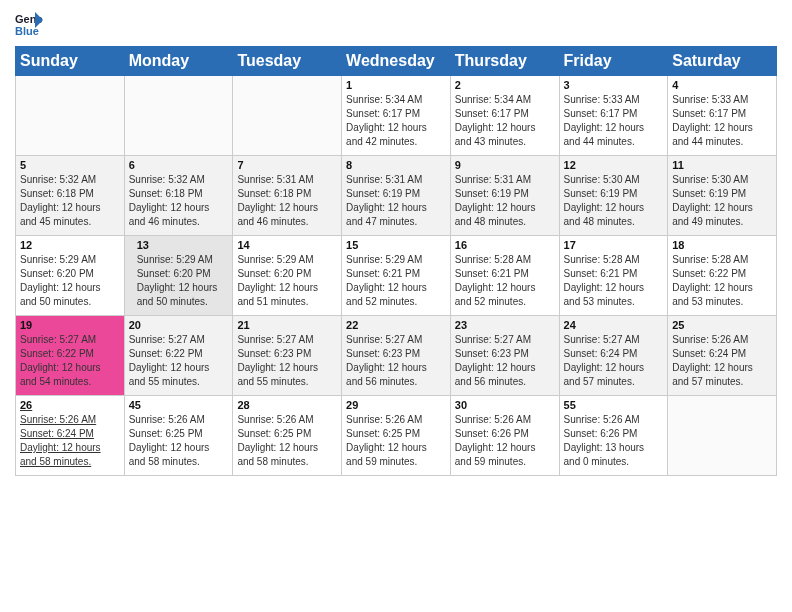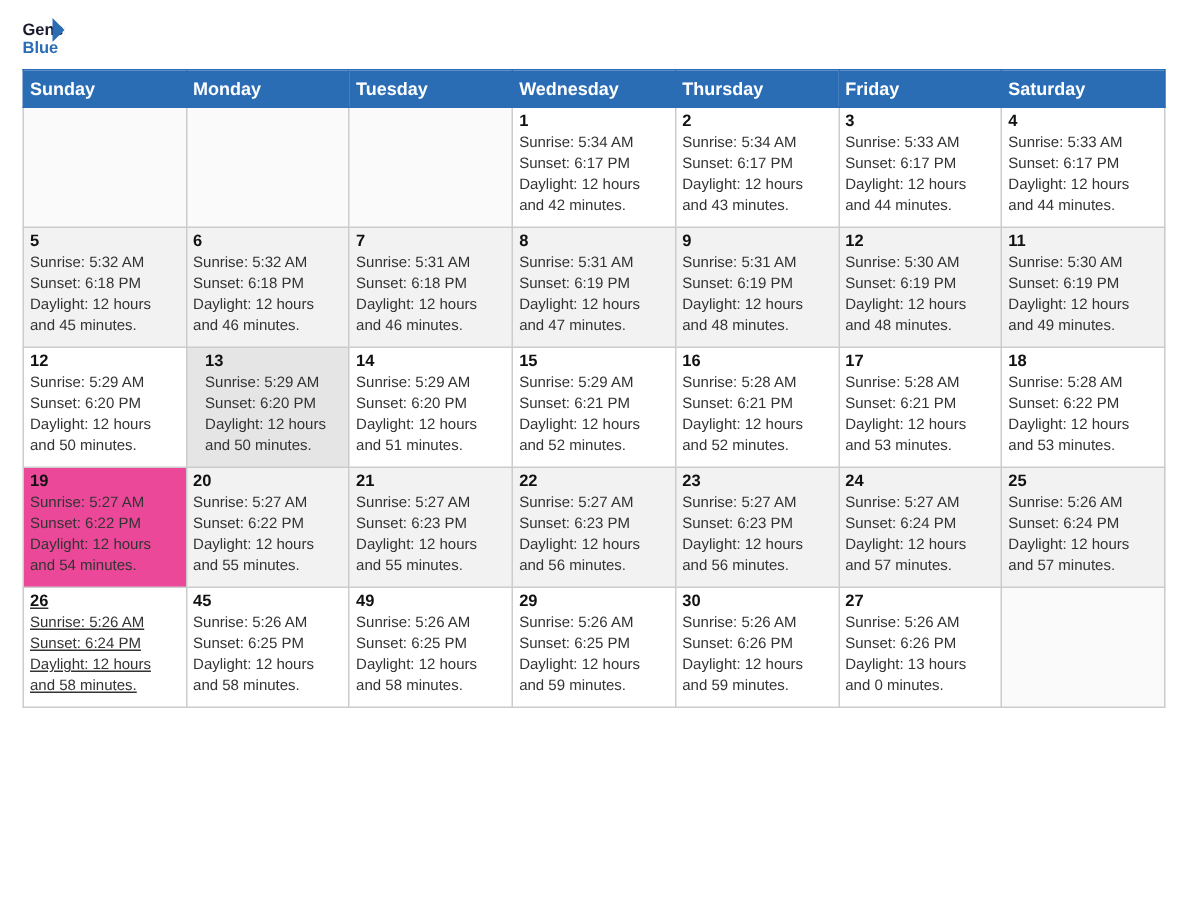--- a/index.html
+++ b/index.html
@@ -43,21 +43,21 @@
       color: #333;
     }
     .calendar {
       width: 100%;
       border-collapse: collapse;
       border: 1px solid #ccc;
     }
     .calendar th {
       background-color: #2a6db5;
       color: #fff;
-      font-size: 12px;
+      font-size: 16px;
       font-weight: bold;
       padding: 5px 4px;
       text-align: left;
       border: 1px solid #2a6db5;
     }
     .calendar td {
       vertical-align: top;
       border: 1px solid #ccc;
       padding: 3px 4px;
       font-size: 9.5px;
@@ -316,42 +316,42 @@
 and 58 minutes.</div>
           </td>
           <td style="background-color: rgb(255, 255, 255);">
             <span class="day-num">45</span>
             <div class="day-info" style="white-space: pre-line;">Sunrise: 5:26 AM
 Sunset: 6:25 PM
 Daylight: 12 hours
 and 58 minutes.</div>
           </td>
           <td style="background-color: rgb(255, 255, 255);">
-            <span class="day-num">49</span>
+            <span class="day-num">28</span>
             <div class="day-info" style="white-space: pre-line;">Sunrise: 5:26 AM
 Sunset: 6:25 PM
 Daylight: 12 hours
 and 58 minutes.</div>
           </td>
           <td style="background-color: rgb(255, 255, 255);">
             <span class="day-num">29</span>
             <div class="day-info" style="white-space: pre-line;">Sunrise: 5:26 AM
 Sunset: 6:25 PM
 Daylight: 12 hours
 and 59 minutes.</div>
           </td>
           <td style="background-color: rgb(255, 255, 255); margin-top: 16px;">
             <span class="day-num">30</span>
             <div class="day-info" style="white-space: pre-line;">Sunrise: 5:26 AM
 Sunset: 6:26 PM
 Daylight: 12 hours
 and 59 minutes.</div>
           </td>
           <td style="background-color: rgb(255, 255, 255);">
-            <span class="day-num">27</span>
+            <span class="day-num">55</span>
             <div class="day-info" style="white-space: pre-line;">Sunrise: 5:26 AM
 Sunset: 6:26 PM
 Daylight: 13 hours
 and 0 minutes.</div>
           </td>
           <td class="empty-cell" style="background-color: rgb(250, 250, 250);"></td>
         </tr>
       </tbody>
   </table>
 </div>

